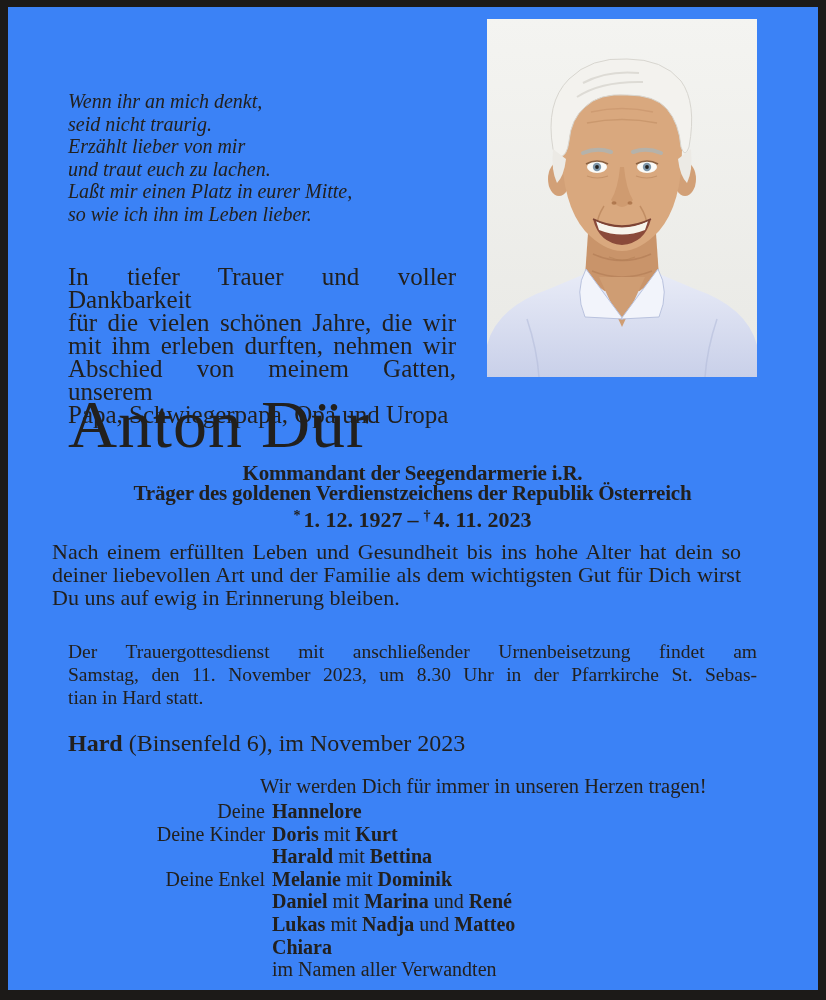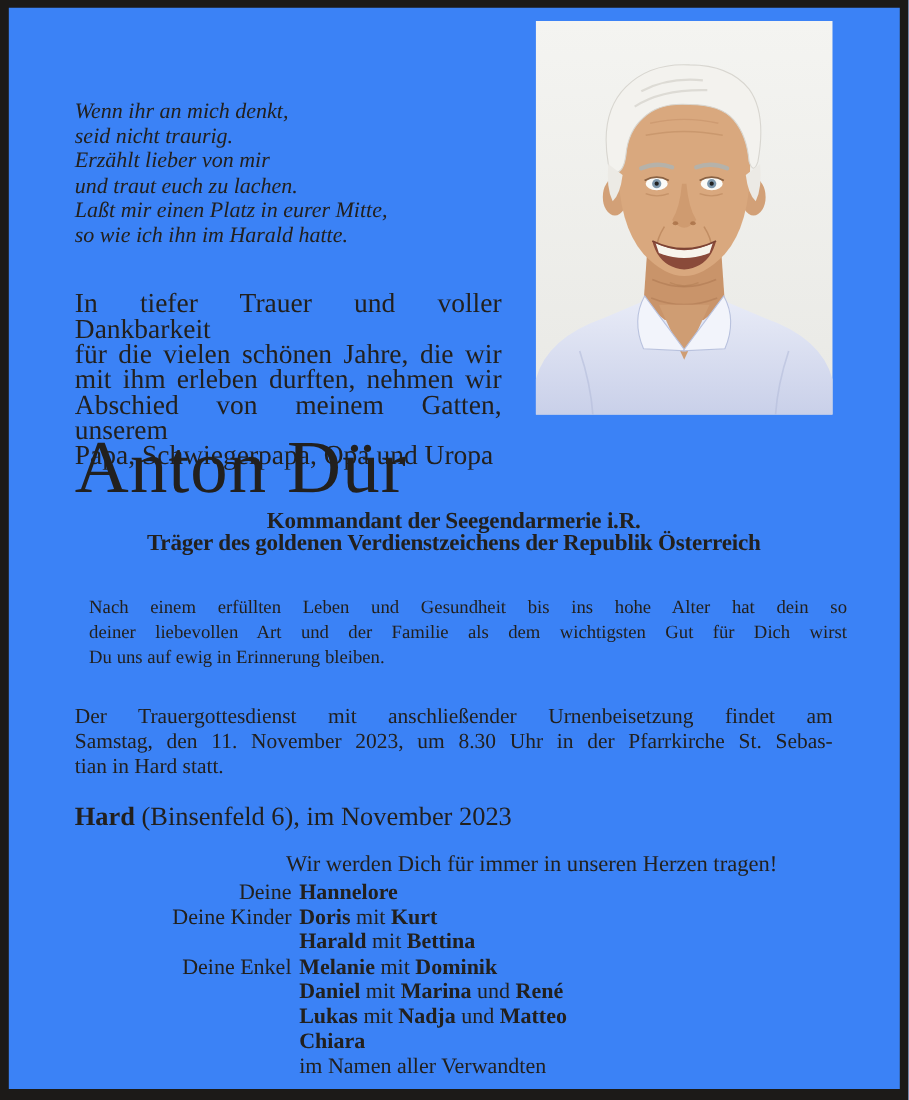--- a/index.html
+++ b/index.html
@@ -22,42 +22,42 @@
   .jtext .jline{text-align:justify;text-align-last:justify;}
   .jtext .jline.jlast{text-align-last:left;}
   .plain .jline{text-align:left;text-align-last:left;}
   .name{left:60px;top:389px;width:689px;font-size:68px;line-height:57px;letter-spacing:1px;}
   .title{left:60px;width:689px;text-align:center;font-weight:bold;font-size:21px;line-height:20px;letter-spacing:-0.2px;}
   .title1{top:456px;}
   .title2{top:476px;}
   .dates{left:60px;top:497px;width:689px;text-align:center;font-weight:bold;font-size:22px;line-height:23px;}
   .dates .sym{font-size:14px;vertical-align:7px;margin-right:3px;}
   .dates .sep{margin:0 5px;}
-  .para-life{left:73px;top:533px;width:689px;font-size:17px;line-height:23px;}
+  .para-life{left:44px;top:533px;width:689px;font-size:22px;line-height:23px;}
   .para-service{left:60px;top:633px;width:689px;font-size:19.5px;line-height:23px;}
   .placeline{left:60px;top:725px;font-size:24px;line-height:23px;}
   .closing{left:252px;top:768px;font-size:20.5px;line-height:23px;}
   .family{left:60px;top:793px;width:620px;font-size:20px;line-height:22.6px;}
   .family-row{display:flex;}
   .family-label{width:197px;text-align:right;flex:none;}
   .family-names{margin-left:7px;}
   .b{font-weight:bold;}
 </style>
 </head>
 <body>
 
 <div class="page">
 
   <div class="abs poem plain jtext">
       <div class="jline">Wenn ihr an mich denkt,</div>
       <div class="jline">seid nicht traurig.</div>
       <div class="jline">Erzählt lieber von mir</div>
       <div class="jline">und traut euch zu lachen.</div>
       <div class="jline">Laßt mir einen Platz in eurer Mitte,</div>
-      <div class="jline jlast">so wie ich ihn im Harald hatte.</div>
+      <div class="jline jlast">so wie ich ihn im Leben lieber.</div>
     </div>
 
   <div class="abs photo">
     <svg viewBox="0 0 270 358" width="270" height="358" role="img">
       <defs>
         <linearGradient id="pbg" x1="0" y1="0" x2="0" y2="1">
           <stop offset="0" stop-color="#f4f4f1"></stop>
             <stop offset="1" stop-color="#e9e9e5"></stop>
         </linearGradient>
         <linearGradient id="pshirt" x1="0" y1="0" x2="0" y2="1">
@@ -129,20 +129,23 @@
       <div class="jline">für die vielen schönen Jahre, die wir</div>
       <div class="jline">mit ihm erleben durften, nehmen wir</div>
       <div class="jline">Abschied von meinem Gatten, unserem</div>
       <div class="jline jlast">Papa, Schwiegerpapa, Opa und Uropa</div>
     </div>
 
   <div class="abs name">Anton Dür</div>
   <div class="abs title title1">Kommandant der Seegendarmerie i.R.</div>
   <div class="abs title title2">Träger des goldenen Verdienstzeichens der Republik Österreich</div>
 
+  <div class="abs dates">
+    <span class="sym">*</span><span>1. 12. 1927</span><span class="sep">–</span><span class="sym">†</span><span>4. 11. 2023</span>
+  </div>
 
   <div class="abs para-life jtext">
       <div class="jline">Nach einem erfüllten Leben und Gesundheit bis ins hohe Alter hat dein so</div>
       <div class="jline">deiner liebevollen Art und der Familie als dem wichtigsten Gut für Dich wirst</div>
       <div class="jline jlast">Du uns auf ewig in Erinnerung bleiben.</div>
     </div>
 
   <div class="abs para-service jtext">
       <div class="jline">Der Trauergottesdienst mit anschließender Urnenbeisetzung findet am</div>
       <div class="jline">Samstag, den 11. November 2023, um 8.30 Uhr in der Pfarrkirche St. Sebas-</div>

